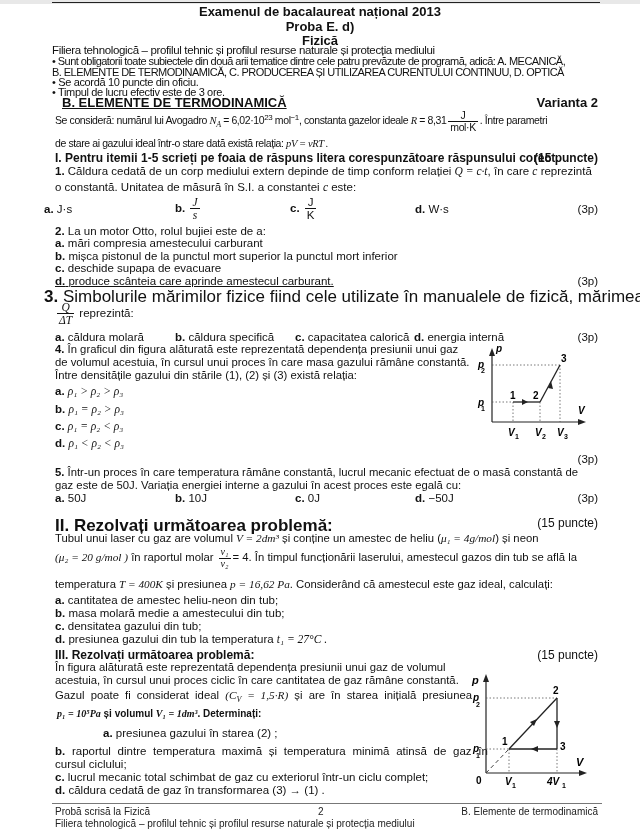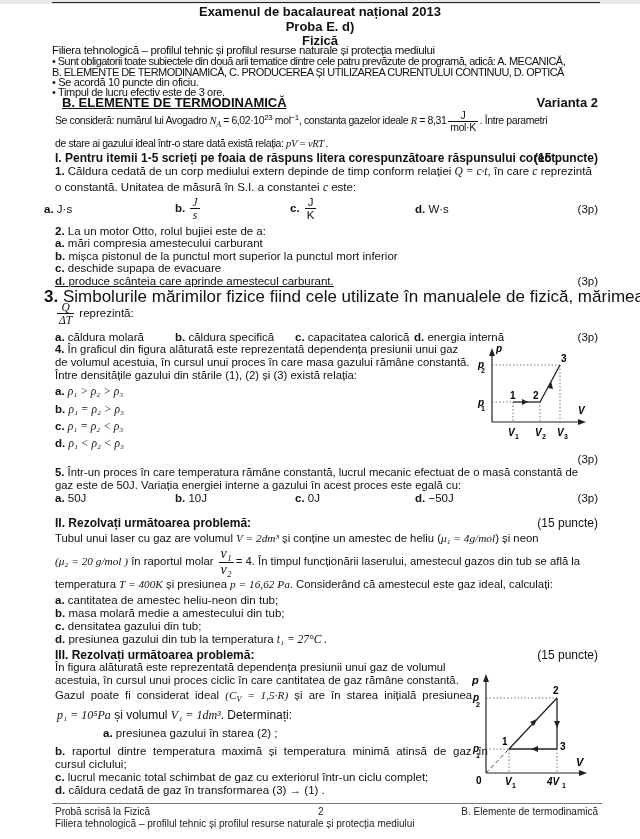--- a/index.html
+++ b/index.html
@@ -138,31 +138,31 @@
 </svg>
 
 <div class="abs" style="left:55px;top:466px;font-size:11.3px;"><span class="b">5.</span> <span>Într-un proces în care temperatura rămâne constantă, lucrul mecanic efectuat de o masă constantă de</span></div>
 <div class="abs" style="left:55px;top:479px;font-size:11.3px;">gaz este de 50J. Variația energiei interne a gazului în acest proces este egală cu:</div>
 <div class="abs" style="left:55px;top:492px;"><span class="b">a.</span> <span>50J</span></div>
 <div class="abs" style="left:175px;top:492px;"><span class="b">b.</span> <span>10J</span></div>
 <div class="abs" style="left:295px;top:492px;"><span class="b">c.</span> <span>0J</span></div>
 <div class="abs" style="left:415px;top:492px;"><span class="b">d.</span> <span>−50J</span></div>
 <div class="pts" style="top:492px;">(3p)</div>
 
-<div class="abs b" style="left:55px;top:516px;font-size:12px;">II. Rezolvați următoarea problemă:</div>
+<div class="abs b" style="left:55px;top:516px;font-size:17px;">II. Rezolvați următoarea problemă:</div>
 <div class="pts" style="top:516px;font-size:12px;">(15 puncte)</div>
 <div class="abs" style="left:55px;top:532px;font-size:11.3px;">
   <span>Tubul unui laser cu gaz are volumul</span>
   <span class="i">V = 2dm³</span>
   <span>și conține un amestec de heliu (</span><span class="i">μ₁ = 4g/mol</span><span>) și neon</span>
 </div>
 <div class="abs" style="left:55px;top:547px;font-size:11.3px;">
   <span class="i">(μ₂ = 20 g/mol )</span>
   <span>în raportul molar</span>
-  <span class="frac i" style="font-size:14px;"><span class="num">ν₁</span><span class="den">ν₂</span></span><span>= 4</span><span>. În timpul funcționării laserului, amestecul gazos din tub se află la</span>
+  <span class="frac i" style="font-size:10px;"><span class="num">ν₁</span><span class="den">ν₂</span></span><span>= 4</span><span>. În timpul funcționării laserului, amestecul gazos din tub se află la</span>
 </div>
 <div class="abs" style="left:55px;top:578px;font-size:11.3px;">
   <span>temperatura</span>
   <span class="i">T = 400K</span>
   <span>și presiunea</span>
   <span class="i">p = 16,62 Pa</span><span>. Considerând că amestecul este gaz ideal, calculați:</span>
 </div>
 <div class="abs" style="left:55px;top:594px;"><span class="b">a.</span> <span>cantitatea de amestec heliu-neon din tub;</span></div>
 <div class="abs" style="left:55px;top:607px;"><span class="b">b.</span> <span>masa molară medie a amestecului din tub;</span></div>
 <div class="abs" style="left:55px;top:620px;"><span class="b">c.</span> <span>densitatea gazului din tub;</span></div>
@@ -170,21 +170,21 @@
 
 <div class="abs b" style="left:55px;top:648px;font-size:12px;">III. Rezolvați următoarea problemă:</div>
 <div class="pts" style="top:648px;font-size:12px;">(15 puncte)</div>
 <div class="abs" style="left:55px;top:661px;font-size:11.3px;">În figura alăturată este reprezentată dependența presiunii unui gaz de volumul</div>
 <div class="abs" style="left:55px;top:674px;font-size:11.3px;">acestuia, în cursul unui proces ciclic în care cantitatea de gaz rămâne constantă.</div>
 <div class="abs" style="left:55px;top:689px;font-size:11.3px;word-spacing:3px;">
   <span>Gazul poate fi considerat ideal</span>
   <span class="i"><span>(C</span><sub>V</sub><span> = 1,5·R)</span></span>
   <span>și are în starea inițială presiunea</span>
 </div>
-<div class="abs" style="left:57px;top:708px;font-size:12px;">
+<div class="abs" style="left:57px;top:708px;font-size:10px;font-weight:bold;">
   <span class="i">p₁ = 10⁵Pa</span>
   <span>și volumul</span>
   <span class="i">V₁ = 1dm³</span><span>. Determinați:</span>
 </div>
 <div class="abs" style="left:55px;top:727px;margin-left:48px;"><span class="b">a.</span> <span>presiunea gazului în starea (2) ;</span></div>
 <div class="abs" style="left:55px;top:745px;word-spacing:3.5px;"><span class="b">b.</span> <span>raportul dintre temperatura maximă și temperatura minimă atinsă de gaz în</span></div>
 <div class="abs" style="left:55px;top:758px;">cursul ciclului;</div>
 <div class="abs" style="left:55px;top:771px;"><span class="b">c.</span> <span>lucrul mecanic total schimbat de gaz cu exteriorul într-un ciclu complet;</span></div>
 <div class="abs" style="left:55px;top:784px;"><span class="b">d.</span> <span>căldura cedată de gaz în transformarea (3) → (1) .</span></div>
 

